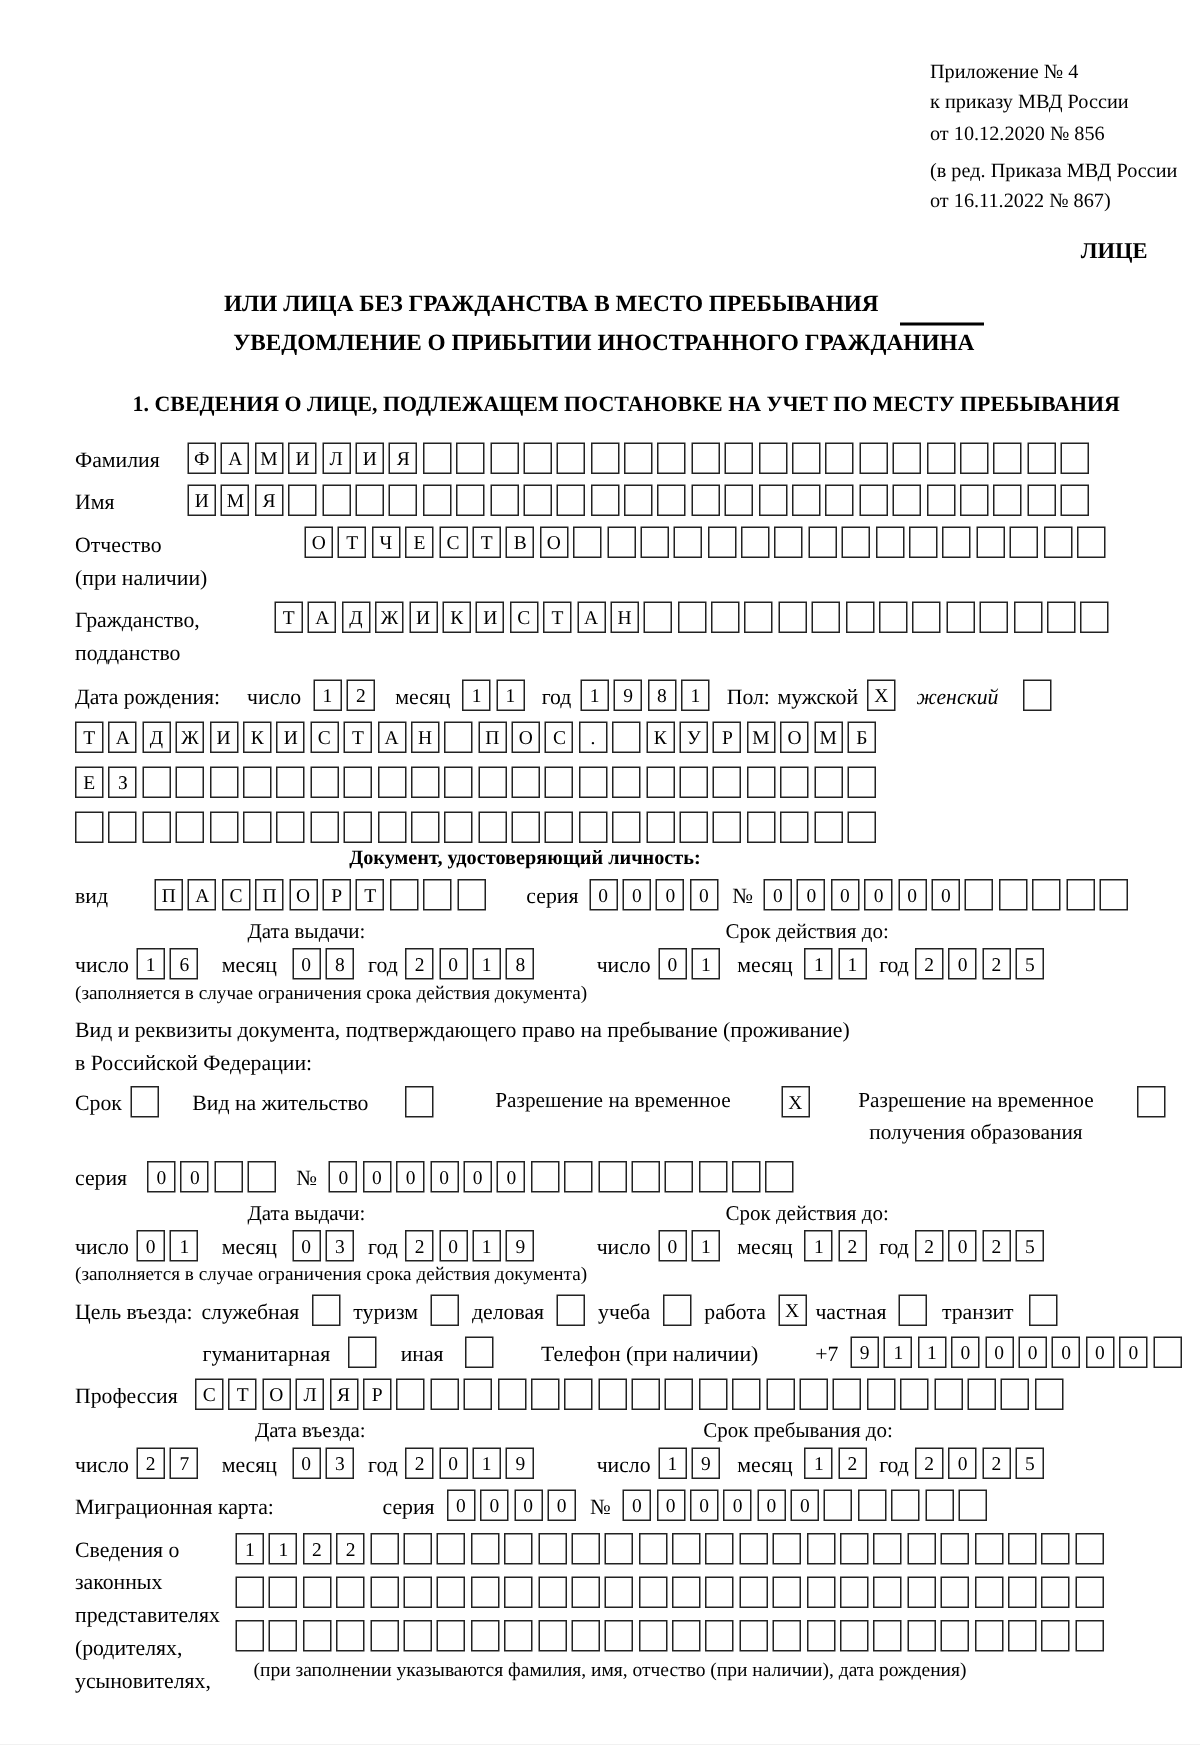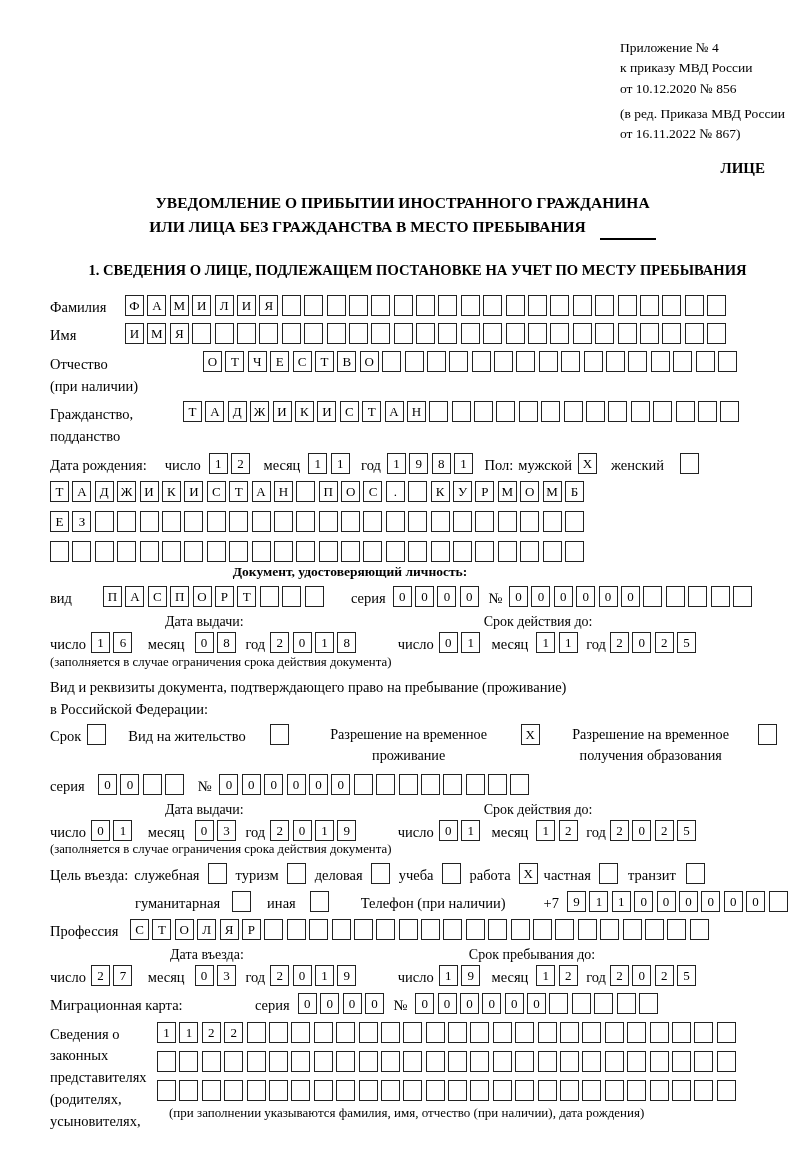--- a/index.html
+++ b/index.html
@@ -41,22 +41,22 @@
     <div>Приложение № 4</div>
     <div>к приказу МВД России</div>
     <div>от 10.12.2020 № 856</div>
     <div class="grp2">(в ред. Приказа МВД России</div>
     <div>от 16.11.2022 № 867)</div>
   </div>
 
   <div class="form-label">ЛИЦЕ</div>
 
   <div class="title">
+    <div><span>ИЛИ ЛИЦА БЕЗ ГРАЖДАНСТВА В МЕСТО ПРЕБЫВАНИЯ</span><span class="blank">&nbsp;</span></div>
     <div>УВЕДОМЛЕНИЕ О ПРИБЫТИИ ИНОСТРАННОГО ГРАЖДАНИНА</div>
-    <div><span>ИЛИ ЛИЦА БЕЗ ГРАЖДАНСТВА В МЕСТО ПРЕБЫВАНИЯ</span><span class="blank">&nbsp;</span></div>
   </div>
 
   <div class="sec-head">1. СВЕДЕНИЯ О ЛИЦЕ, ПОДЛЕЖАЩЕМ ПОСТАНОВКЕ НА УЧЕТ ПО МЕСТУ ПРЕБЫВАНИЯ</div>
 
   <div class="frow">
     <span class="lbl" style="width:75px;">Фамилия</span>
     <span class="cells">
         <span class="cell">Ф</span>
         <span class="cell">А</span>
         <span class="cell">М</span>
@@ -202,21 +202,21 @@
     <span class="lbl" style="margin-left:8px;">год</span>
     <span class="cells" style="margin-left:6px;">
         <span class="cell">1</span>
         <span class="cell">9</span>
         <span class="cell">8</span>
         <span class="cell">1</span>
       </span>
     <span class="lbl" style="margin-left:8px;">Пол:</span>
     <span class="lbl" style="margin-left:5px;">мужской</span>
     <span class="cell ck" style="margin-left:6px;">X</span>
-    <span class="lbl" style="margin-left:14px;">женский</span>
+    <span class="lbl" style="margin-left:14px;font-style:italic;">женский</span>
     <span class="cell ck" style="margin-left:16px;"></span>
   </div>
 
   <div class="frow" style="margin-bottom:2px;">
     <span>
       <div class="cells" style="margin-bottom:9px;">
           <span class="cell">Т</span>
           <span class="cell">А</span>
           <span class="cell">Д</span>
           <span class="cell">Ж</span>
@@ -382,21 +382,20 @@
   <div class="intro">Вид и реквизиты документа, подтверждающего право на пребывание (проживание)</div>
   <div class="intro" style="margin-bottom:4px;">в Российской Федерации:</div>
 
   <div class="frow" style="margin-bottom:8px;">
     <span class="lbl">Срок</span>
     <span class="cell ck" style="margin-left:6px;"></span>
     <span class="lbl" style="margin-left:22px;">Вид на жительство</span>
     <span class="cell ck" style="margin-left:24px;"></span>
     <span class="optlbl" style="margin-left:22px;width:196px;">
       <div>Разрешение на временное</div>
-      <div>проживание</div>
     </span>
     <span class="cell ck" style="margin-left:14px;">X</span>
     <span class="optlbl" style="margin-left:16px;width:190px;">
       <div>Разрешение на временное</div>
       <div>получения образования</div>
     </span>
     <span class="cell ck" style="margin-left:12px;"></span>
   </div>
 
   <div class="frow">

